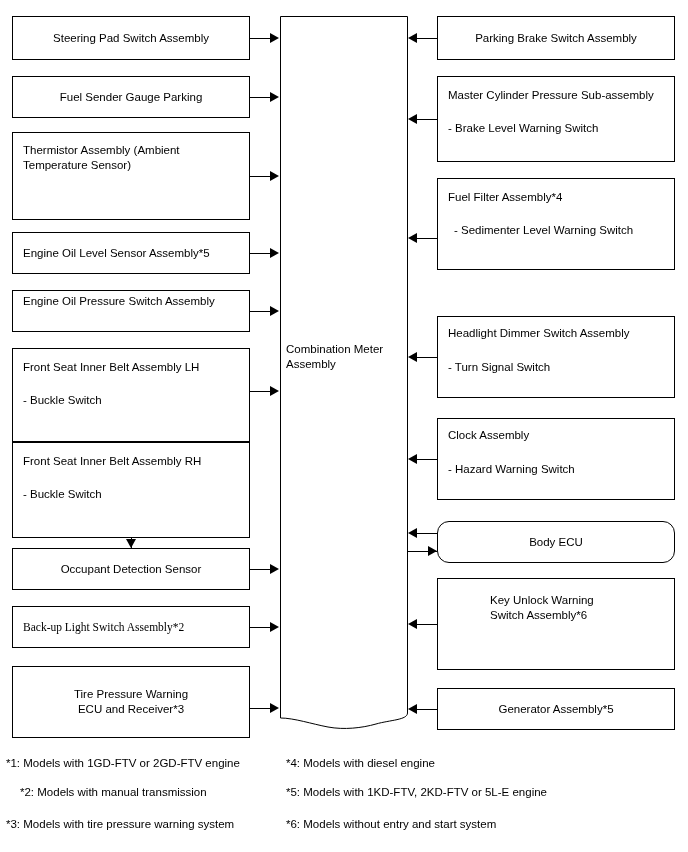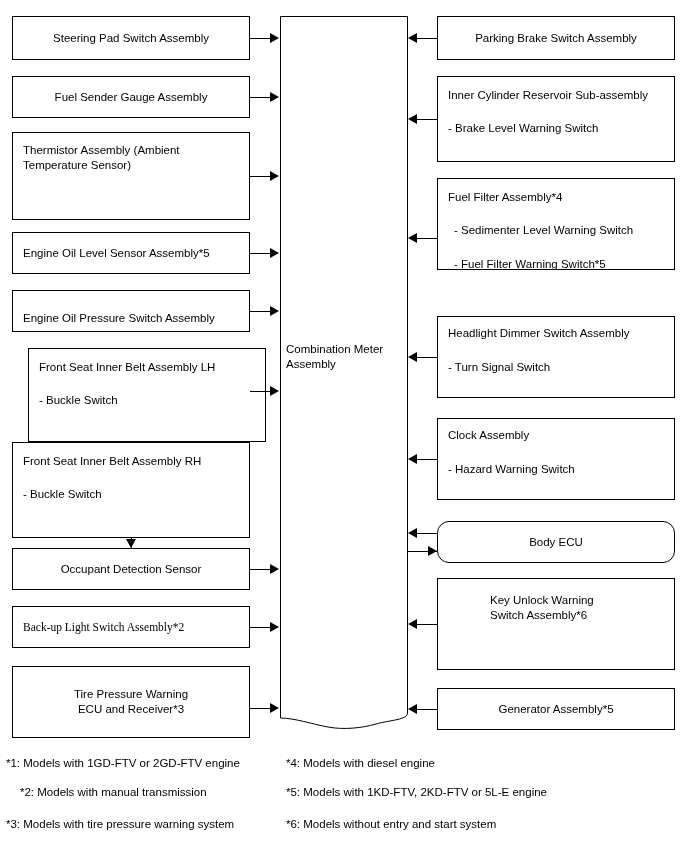--- a/index.html
+++ b/index.html
@@ -101,33 +101,33 @@
   </svg>
   <div id="center-label">
     <span class="sub">Combination Meter</span>
     <span class="sub">Assembly</span>
   </div>
 
   <div class="box center" style="left:12px; top:16px; width:238px; height:44px;">
     <div class="inner" style="top:14px;">Steering Pad Switch Assembly</div>
   </div>
   <div class="box center" style="left:12px; top:76px; width:238px; height:42px;">
-    <div class="inner" style="top:13px;">Fuel Sender Gauge Assembly</div>
+    <div class="inner" style="top:13px;">Fuel Sender Gauge Parking</div>
   </div>
   <div class="box" style="left:12px; top:132px; width:238px; height:88px;">
     <div class="inner" style="top:10px;">Thermistor Assembly (Ambient</div>
     <div class="inner" style="top:25px;">Temperature Sensor)</div>
   </div>
   <div class="box" style="left:12px; top:232px; width:238px; height:42px;">
     <div class="inner" style="top:13px;">Engine Oil Level Sensor Assembly*5</div>
   </div>
   <div class="box" style="left:12px; top:290px; width:238px; height:42px;">
-    <div class="inner" style="top:20px;">Engine Oil Pressure Switch Assembly</div>
-  </div>
-  <div class="box" style="left:28px; top:348px; width:238px; height:94px;">
+    <div class="inner" style="top:3px;">Engine Oil Pressure Switch Assembly</div>
+  </div>
+  <div class="box" style="left:12px; top:348px; width:238px; height:94px;">
     <div class="inner" style="top:11px;">Front Seat Inner Belt Assembly LH</div>
     <div class="inner" style="top:44px;">- Buckle Switch</div>
   </div>
   <div class="box" style="left:12px; top:442px; width:238px; height:96px;">
     <div class="inner" style="top:11px;">Front Seat Inner Belt Assembly RH</div>
     <div class="inner" style="top:44px;">- Buckle Switch</div>
   </div>
   <div class="box center" style="left:12px; top:548px; width:238px; height:42px;">
     <div class="inner" style="top:13px;">Occupant Detection Sensor</div>
   </div>
@@ -136,27 +136,26 @@
   </div>
   <div class="box center" style="left:12px; top:666px; width:238px; height:72px;">
     <div class="inner" style="top:20px;">Tire Pressure Warning</div>
     <div class="inner" style="top:35px;">ECU and Receiver*3</div>
   </div>
 
   <div class="box center" style="left:437px; top:16px; width:238px; height:44px;">
     <div class="inner" style="top:14px;">Parking Brake Switch Assembly</div>
   </div>
   <div class="box" style="left:437px; top:76px; width:238px; height:86px;">
-    <div class="inner" style="top:11px;">Inner Cylinder Reservoir Sub-assembly</div>
+    <div class="inner" style="top:11px;">Master Cylinder Pressure Sub-assembly</div>
     <div class="inner" style="top:44px;">- Brake Level Warning Switch</div>
   </div>
   <div class="box" style="left:437px; top:178px; width:238px; height:92px;">
     <div class="inner" style="top:11px;">Fuel Filter Assembly*4</div>
     <div class="inner" style="top:44px; left:16px;">- Sedimenter Level Warning Switch</div>
-    <div class="inner" style="top:78px; left:16px;">- Fuel Filter Warning Switch*5</div>
   </div>
   <div class="box" style="left:437px; top:316px; width:238px; height:82px;">
     <div class="inner" style="top:9px;">Headlight Dimmer Switch Assembly</div>
     <div class="inner" style="top:43px;">- Turn Signal Switch</div>
   </div>
   <div class="box" style="left:437px; top:418px; width:238px; height:82px;">
     <div class="inner" style="top:9px;">Clock Assembly</div>
     <div class="inner" style="top:43px;">- Hazard Warning Switch</div>
   </div>
   <div class="box center rounded" style="left:437px; top:521px; width:238px; height:42px;">

